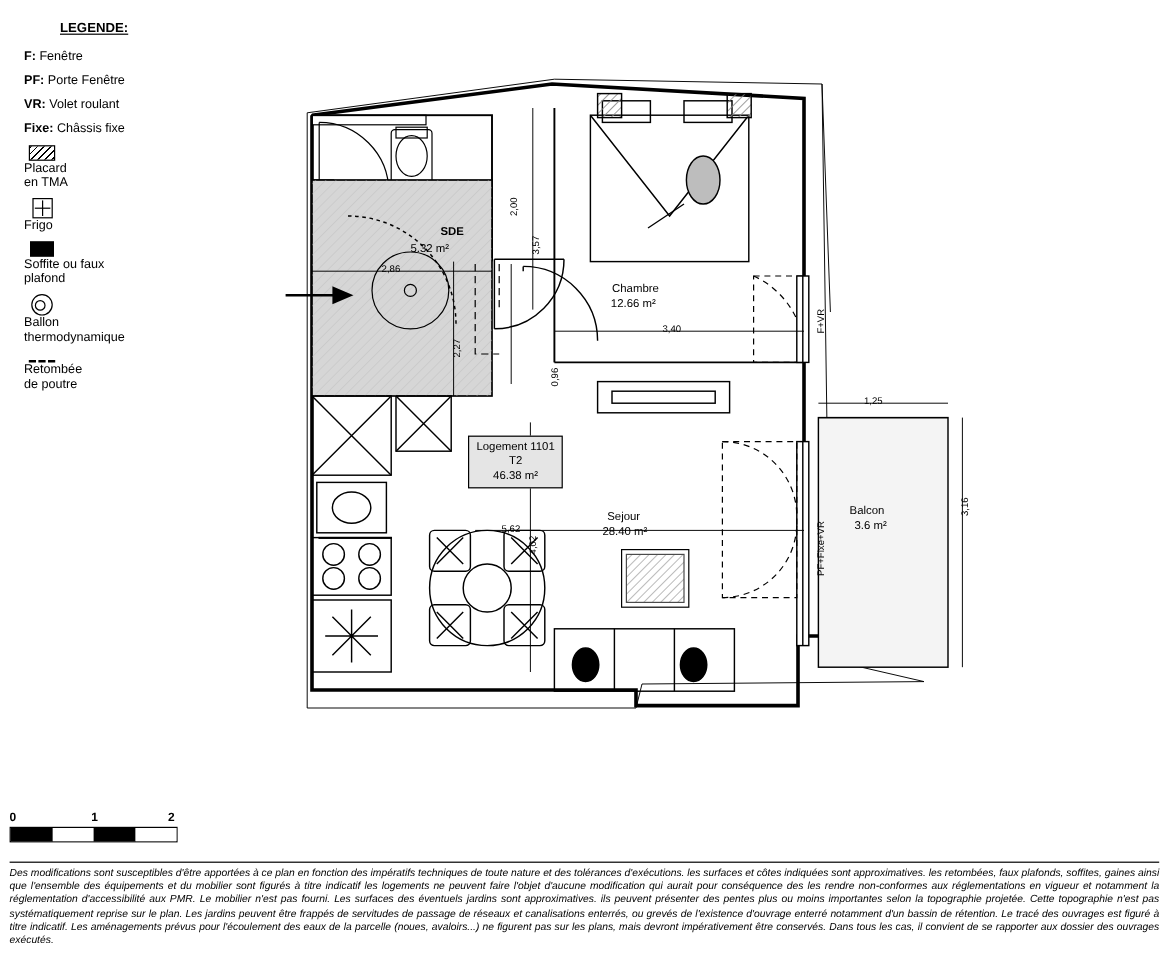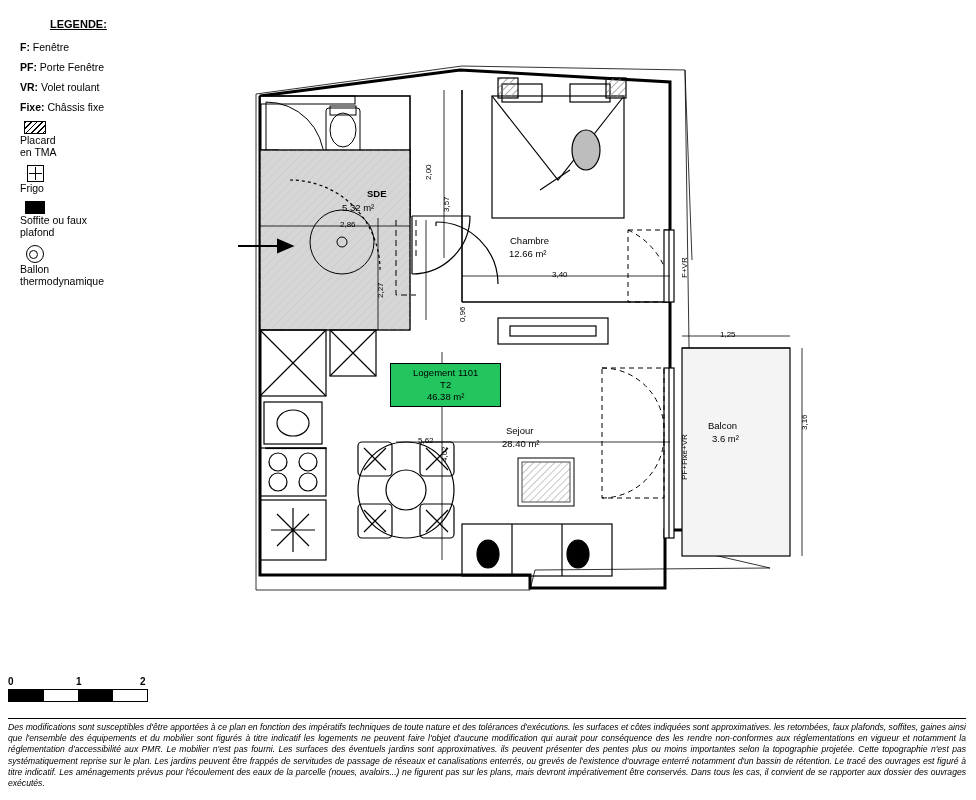--- a/index.html
+++ b/index.html
@@ -182,25 +182,25 @@
   .vtext {
     position: absolute;
     font-size: 8px;
     white-space: nowrap;
     transform-origin: left top;
     transform: rotate(-90deg);
   }
   .box-logement {
     position: absolute;
     border: 1px solid #000;
-    background: #22c55e;
+    background: #e5e5e5;
     text-align: center;
     font-size: 9.5px;
     line-height: 12px;
-    padding: 3px 22px;
+    padding: 3px 6px;
   }
 </style>
 </head>
 <body>
 
 <div id="legend" class="abs">
   <div class="title">LEGENDE:</div>
 
   <div class="legend-row">
     <div class="legend-sym"></div>
@@ -261,20 +261,27 @@
   </div>
 
   <div class="legend-row">
     <div class="legend-sym">
         <div class="sym-ballon"></div>
       </div>
     <div class="legend-txt" style="white-space:pre-line;font-weight:normal">Ballon
 thermodynamique</div>
   </div>
 
+  <div class="legend-row">
+    <div class="legend-sym">
+        <div class="sym-retombee"></div>
+      </div>
+    <div class="legend-txt" style="white-space:pre-line">Retombée
+de poutre</div>
+  </div>
 </div>
 
 <div id="plan" class="abs">
   <svg width="740" height="630" viewBox="0 0 740 630">
     <defs>
       <pattern id="hatch" width="6" height="6" patternTransform="rotate(45)" patternUnits="userSpaceOnUse">
         <line x1="0" y1="0" x2="0" y2="6" stroke="#b9b9b9" stroke-width="1.2"></line>
       </pattern>
       <pattern id="hatchdark" width="5" height="5" patternTransform="rotate(45)" patternUnits="userSpaceOnUse">
         <line x1="0" y1="0" x2="0" y2="5" stroke="#8a8a8a" stroke-width="1.4"></line>
@@ -472,21 +479,21 @@
 
   <div class="plan-label" style="left: 478px; top: 390px;">Balcon</div>
   <div class="plan-label" style="left: 482px; top: 403px;">3.6 m²</div>
 
   <div class="box-logement" style="left: 160px; top: 333px;">
     <div>Logement 1101</div>
     <div>T2</div>
     <div>46.38 m²</div>
   </div>
 
-  <div class="dim" style="left: 88px; top: 190px; margin-left: 22px;">2,86</div>
+  <div class="dim" style="left: 88px; top: 190px;">2,86</div>
   <div class="dim" style="left: 322px; top: 240px;">3,40</div>
   <div class="dim" style="left: 188px; top: 406px;">5,62</div>
   <div class="dim" style="left: 490px; top: 300px;">1,25</div>
 
   <div class="vtext" style="left: 212px; top: 182px;">3,57</div>
   <div class="vtext" style="left: 146px; top: 268px;">2,27</div>
   <div class="vtext" style="left: 194px; top: 150px;">2,00</div>
   <div class="vtext" style="left: 228px; top: 292px;">0,96</div>
   <div class="vtext" style="left: 210px; top: 432px;">4,02</div>
   <div class="vtext" style="left: 570px; top: 400px;">3,16</div>

